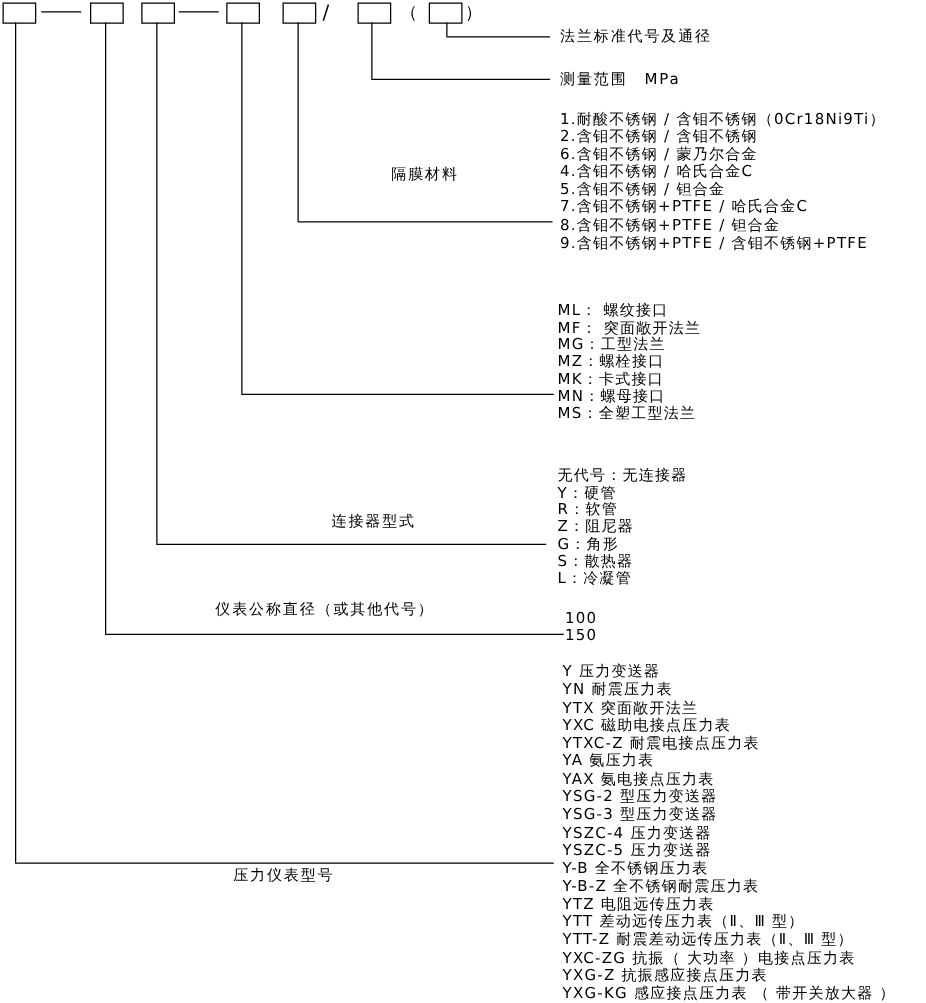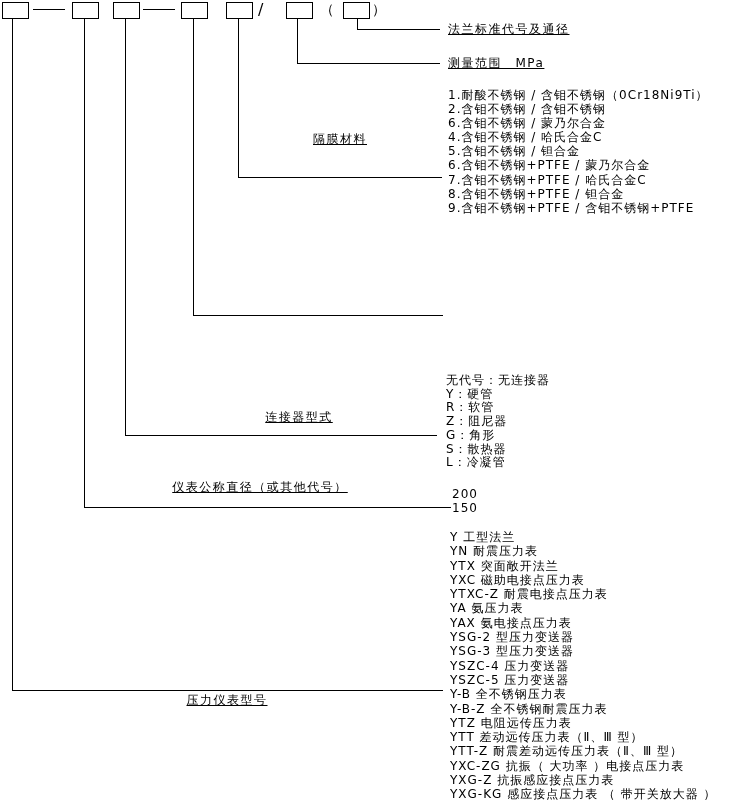--- a/index.html
+++ b/index.html
@@ -4,21 +4,21 @@
 <style>
   html,body{margin:0;padding:0;background:#ffffff;}
   .canvas{
     position:relative;width:741px;height:802px;background:#ffffff;
     font-family:"DejaVu Sans",sans-serif;font-size:12px;color:#000;
     overflow:hidden;
   }
   .box{position:absolute;top:2px;width:25px;height:15px;border:1px solid #000;background:#fff;box-sizing:content-box;}
   .vl{position:absolute;width:1px;background:#000;}
   .hl{position:absolute;height:1px;background:#000;}
-  .lbl{position:absolute;white-space:nowrap;letter-spacing:1.5px;line-height:15px;text-decoration:underline;}
+  .lbl{position:absolute;white-space:nowrap;letter-spacing:1.5px;line-height:15px;}
   .lbl.c{text-align:center;}
   .glyph{position:absolute;white-space:nowrap;}
   .list{position:absolute;white-space:nowrap;letter-spacing:1px;}
   .list .li{height:auto;}
   .lh14  .li{line-height:14.1px;}
   .lh137 .li{line-height:13.7px;}
   .lh143 .li{line-height:14.3px;}
   .lh140 .li{line-height:14px;}
 </style>
 </head>
@@ -64,40 +64,48 @@
   <div class="lbl c" style="left:219px;top:410px;width:160px;">连接器型式</div>
   <div class="lbl c" style="left:160px;top:480px;width:200px;">仪表公称直径（或其他代号）</div>
   <div class="lbl c" style="left:147px;top:693px;width:160px;">压力仪表型号</div>
 
   <div class="list lh14" style="left:448px;top:88px;">
       <div class="li">1.耐酸不锈钢 / 含钼不锈钢（0Cr18Ni9Ti）</div>
       <div class="li">2.含钼不锈钢 / 含钼不锈钢</div>
       <div class="li">6.含钼不锈钢 / 蒙乃尔合金</div>
       <div class="li">4.含钼不锈钢 / 哈氏合金C</div>
       <div class="li">5.含钼不锈钢 / 钽合金</div>
-      <div class="li">6.含钼不锈钢+PTFE / 蒙乃尔合金</div>
       <div class="li">7.含钼不锈钢+PTFE / 哈氏合金C</div>
       <div class="li">8.含钼不锈钢+PTFE / 钽合金</div>
       <div class="li">9.含钼不锈钢+PTFE / 含钼不锈钢+PTFE</div>
+    </div>
+  <div class="list lh137" style="left:446px;top:242px;">
+      <div class="li">ML： 螺纹接口</div>
+      <div class="li">MF： 突面敞开法兰</div>
+      <div class="li">MG：工型法兰</div>
+      <div class="li">MZ：螺栓接口</div>
+      <div class="li">MK：卡式接口</div>
+      <div class="li">MN：螺母接口</div>
+      <div class="li">MS：全塑工型法兰</div>
     </div>
   <div class="list lh137" style="left:446px;top:374px;">
       <div class="li">无代号：无连接器</div>
       <div class="li">Y：硬管</div>
       <div class="li">R：软管</div>
       <div class="li">Z：阻尼器</div>
       <div class="li">G：角形</div>
       <div class="li">S：散热器</div>
       <div class="li">L：冷凝管</div>
     </div>
   <div class="list lh140" style="left:452px;top:487px;">
-      <div class="li">200</div>
+      <div class="li">100</div>
       <div class="li">150</div>
     </div>
   <div class="list lh143" style="left:450px;top:530px;">
-      <div class="li">Y 工型法兰</div>
+      <div class="li">Y 压力变送器</div>
       <div class="li">YN 耐震压力表</div>
       <div class="li">YTX 突面敞开法兰</div>
       <div class="li">YXC 磁助电接点压力表</div>
       <div class="li">YTXC-Z 耐震电接点压力表</div>
       <div class="li">YA 氨压力表</div>
       <div class="li">YAX 氨电接点压力表</div>
       <div class="li">YSG-2 型压力变送器</div>
       <div class="li">YSG-3 型压力变送器</div>
       <div class="li">YSZC-4 压力变送器</div>
       <div class="li">YSZC-5 压力变送器</div>

